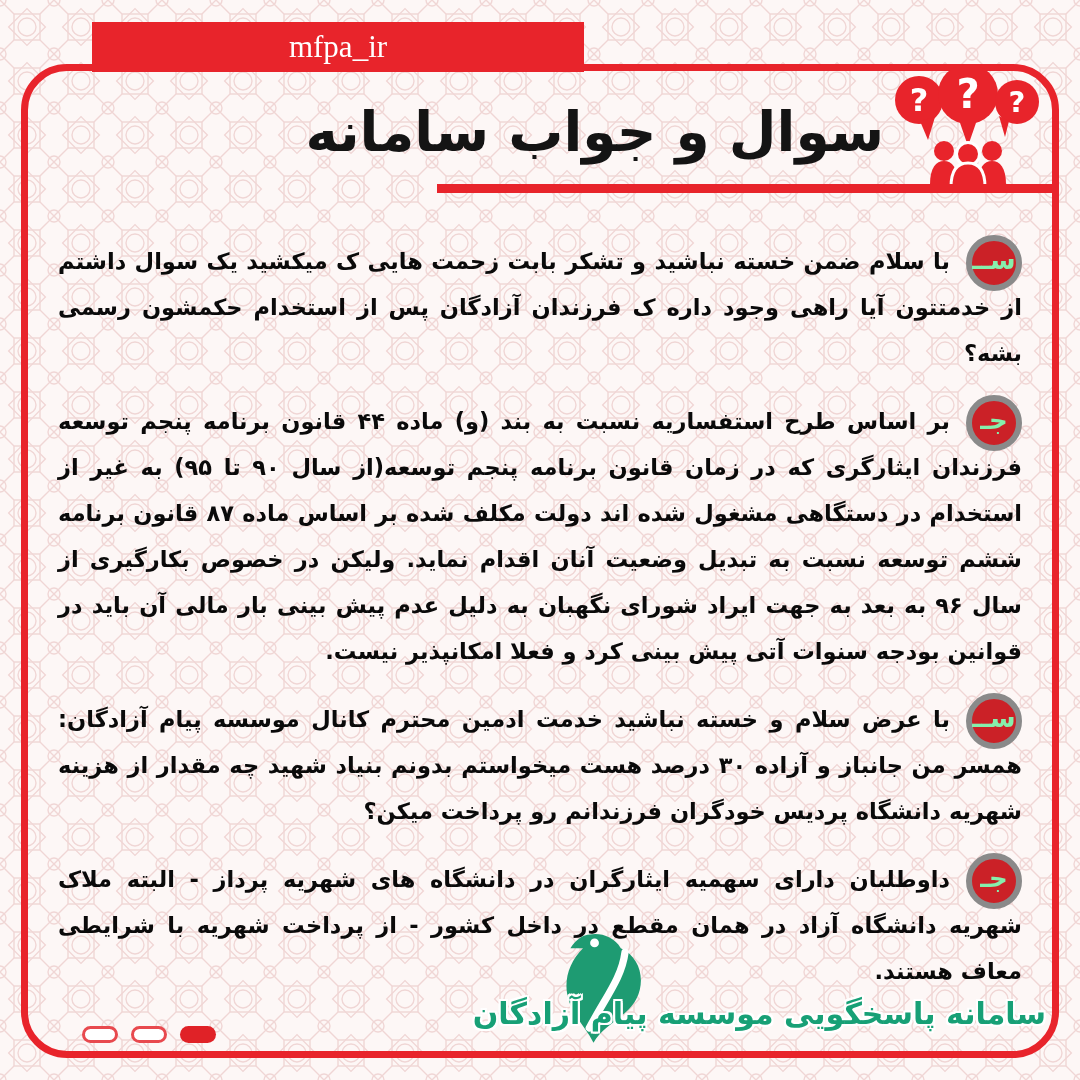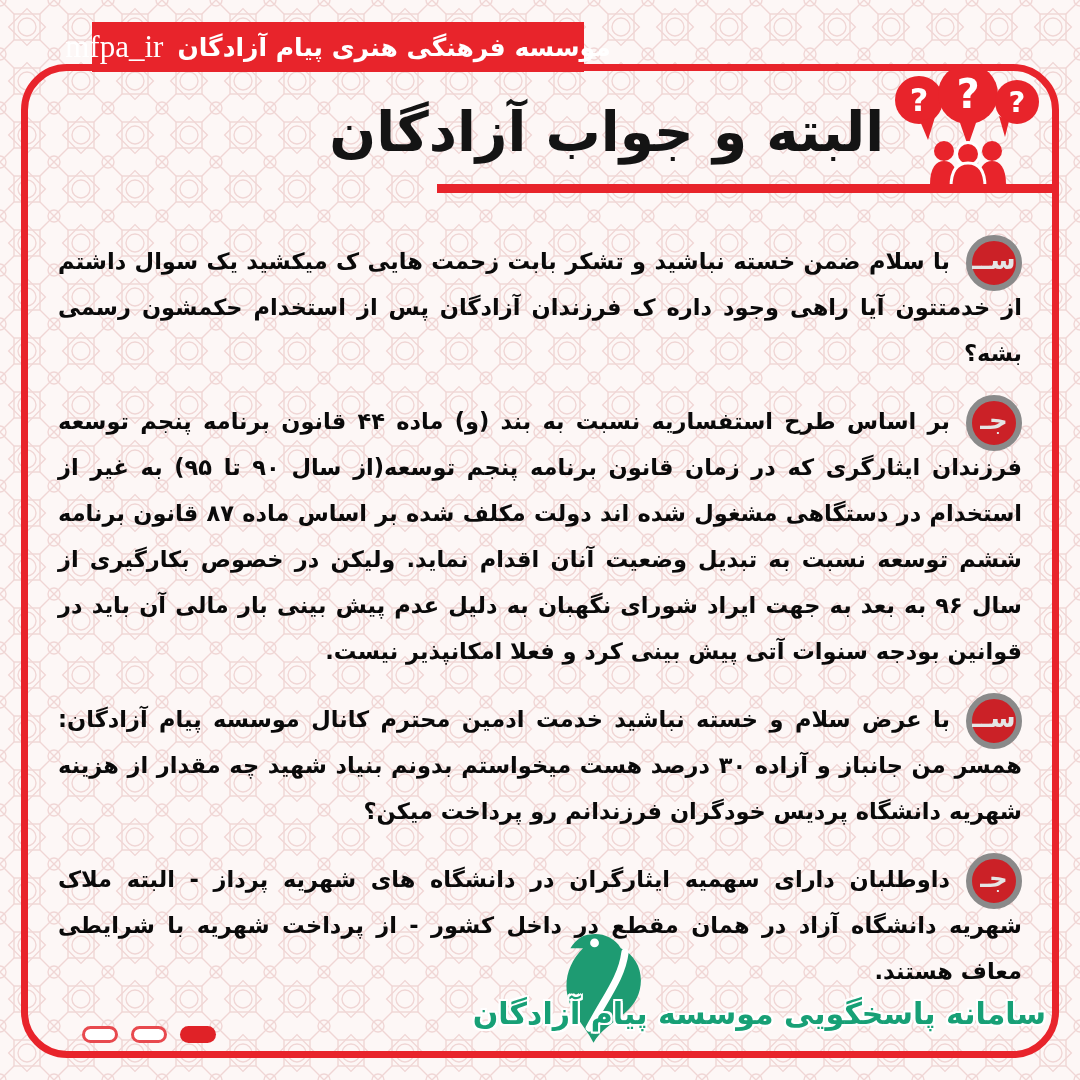--- a/index.html
+++ b/index.html
@@ -26,21 +26,21 @@
   .title-underline { position:absolute; top:184px; left:437px; right:22px; height:9px; background:#e8242b; }
 
   .content { position:absolute; top:238px; left:58px; right:58px; }
   .qa-block { margin-bottom:22px; }
   .qa-text { direction:rtl; text-align:justify; text-align-last:right;
              font-size:22.5px; font-weight:bold; color:#0a0a0a; line-height:46px; }
   .marker { display:inline-flex; align-items:center; justify-content:center;
             width:56px; height:56px; border-radius:50%;
             background:#cb2127; border:6px solid #8a8a8a;
             vertical-align:middle; margin:-14px 0 -14px 16px; }
-  .marker-letter { color:#e5e5e5; font-size:26px; font-weight:bold; line-height:1; margin-top:-6px; }
+  .marker-letter { color:#86efac; font-size:26px; font-weight:bold; line-height:1; margin-top:-6px; }
 
   .bird-logo { position:absolute; left:562px; top:926px; width:84px; height:120px; }
 
   .footer-caption { position:absolute; top:996px; right:34px; direction:rtl;
                     font-size:30px; font-weight:bold; color:#17a076; white-space:nowrap;
                     text-shadow:-2px 0 0 #fff, 2px 0 0 #fff, 0 -2px 0 #fff, 0 2px 0 #fff,
                                 -2px -2px 0 #fff, 2px 2px 0 #fff, -2px 2px 0 #fff, 2px -2px 0 #fff;text-align:center; }
 
   .dots { position:absolute; left:82px; top:1026px; display:flex; gap:13px; direction:ltr; }
   .dot { width:36px; height:17px; border-radius:9px; }
@@ -66,21 +66,20 @@
             <circle cx="54" cy="54" r="6"></circle>
         </g>
       </pattern>
     </defs>
     <rect width="100%" height="100%" fill="url(#tile)"></rect>
   </svg>
 
   <div class="frame"></div>
 
   <div class="banner">
-    <span class="banner-title">موسسه فرهنگی هنری پیام آزادگان</span>
     <span class="banner-handle">mfpa_ir</span>
   </div>
 
   <svg class="q-icon" viewBox="0 0 152 124" xmlns="http://www.w3.org/2000/svg">
     <g fill="#e8242b">
       <circle cx="27" cy="36" r="24"></circle>
       <path d="M28,57 L43,53 L36,76 Z"></path>
       <circle cx="76" cy="30" r="30"></circle>
       <path d="M67,56 L85,56 L76,82 Z"></path>
       <circle cx="125" cy="38" r="22"></circle>
@@ -94,21 +93,21 @@
     <g fill="#e8242b">
       <circle cx="52" cy="87" r="10"></circle>
       <path d="M38,120 C38,104 44,97 52,97 C60,97 66,104 66,120 Z"></path>
       <circle cx="100" cy="87" r="10"></circle>
       <path d="M86,120 C86,104 92,97 100,97 C108,97 114,104 114,120 Z"></path>
       <circle cx="76" cy="90" r="11.5" stroke="#ffffff" stroke-width="3"></circle>
       <path d="M59,123 C59,105 66,99 76,99 C86,99 93,105 93,123 Z" stroke="#ffffff" stroke-width="3"></path>
     </g>
   </svg>
 
-  <div class="page-title">البته و جواب آزادگان</div>
+  <div class="page-title">سوال و جواب سامانه</div>
   <div class="title-underline"></div>
 
   <div class="content">
 
     <div class="qa-block">
       <p class="qa-text"><span class="marker">
             <span class="marker-letter">ســ</span>
           </span><span>با سلام ضمن خسته نباشید و تشکر بابت زحمت هایی ک میکشید یک سوال داشتم از خدمتتون آیا راهی وجود داره ک فرزندان آزادگان پس از استخدام حکمشون رسمی بشه؟</span></p>
     </div>
 

